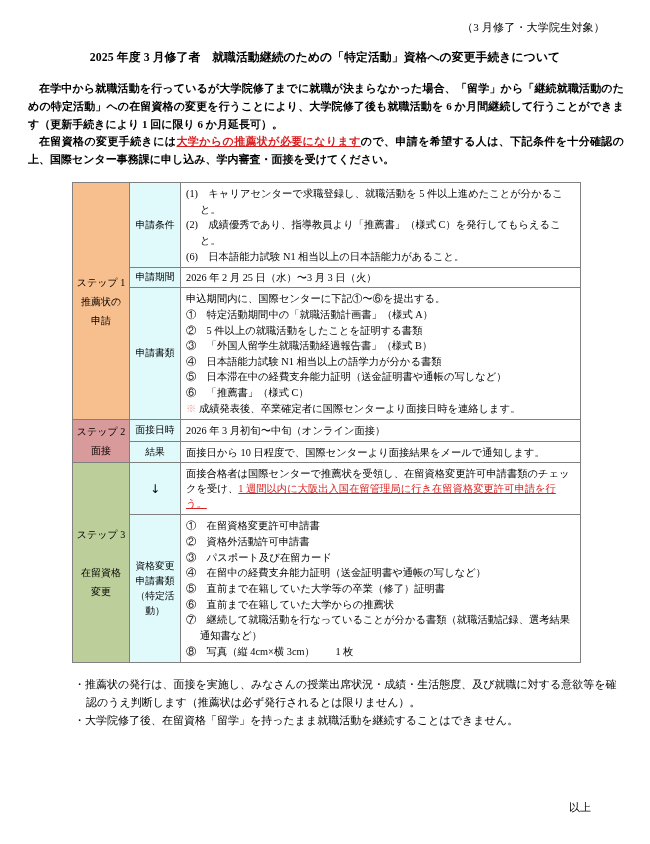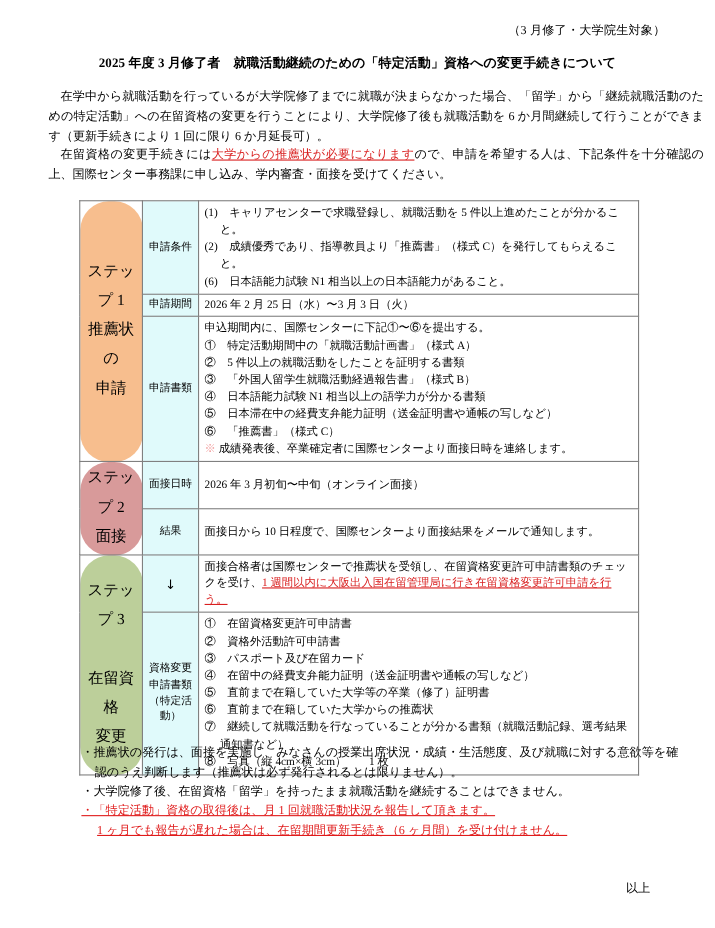--- a/index.html
+++ b/index.html
@@ -41,25 +41,26 @@
     font-size: 11.8px;
     font-weight: bold;
     letter-spacing: 0.1px;
     white-space: nowrap;
   }
 
   
   .intro {
     position: absolute;
     top: 80px;
-    left: 44px;
+    left: 28px;
     width: 596px;
     font-size: 11px;
     line-height: 1.62;
     text-align: justify;
+    font-weight: bold;
   }
   .intro p {
     margin: 0;
     text-indent: 1em;
   }
   .red-underline {
     color: #d91f1f;
     text-decoration: underline;
   }
 
@@ -78,24 +79,23 @@
     padding: 2px 3px;
     vertical-align: middle;
     line-height: 1.46;
   }
   .col-step   { width: 57px; }
   .col-label  { width: 51px; }
   .col-body   { width: 400px; }
 
   td.step-cell {
     text-align: center;
-    font-size: 14px;
+    font-size: 10px;
     line-height: 1.9;
     vertical-align: middle;
-    border-radius: 26px;
   }
   td.step1 { background: #f7be8e; }
   td.step2 { background: #d89a9a; text-align: center; }
   td.step3 { background: #bccf9a; }
 
   td.label-cell {
     background: #e0fafb;
     text-align: center;
     font-size: 9.8px;
     line-height: 1.5;
@@ -262,19 +262,18 @@
           </ul>
         </td>
       </tr>
     </tbody>
   </table>
 
   <div class="notes">
     <ul>
       <li>・推薦状の発行は、面接を実施し、みなさんの授業出席状況・成績・生活態度、及び就職に対する意欲等を確認のうえ判断します（推薦状は必ず発行されるとは限りません）。</li>
       <li>・大学院修了後、在留資格「留学」を持ったまま就職活動を継続することはできません。</li>
-      <li class="red"><span>・「特定活動」資格の取得後は、月 1 回就職活動状況を報告して頂きます。</span><span class="cont">1 ヶ月でも報告が遅れた場合は、在留期間更新手続き（6 ヶ月間）を受け付けません。</span></li>
     </ul>
   </div>
 
   <div class="closing">以上</div>
 
 </div>
 
 </body></html>

